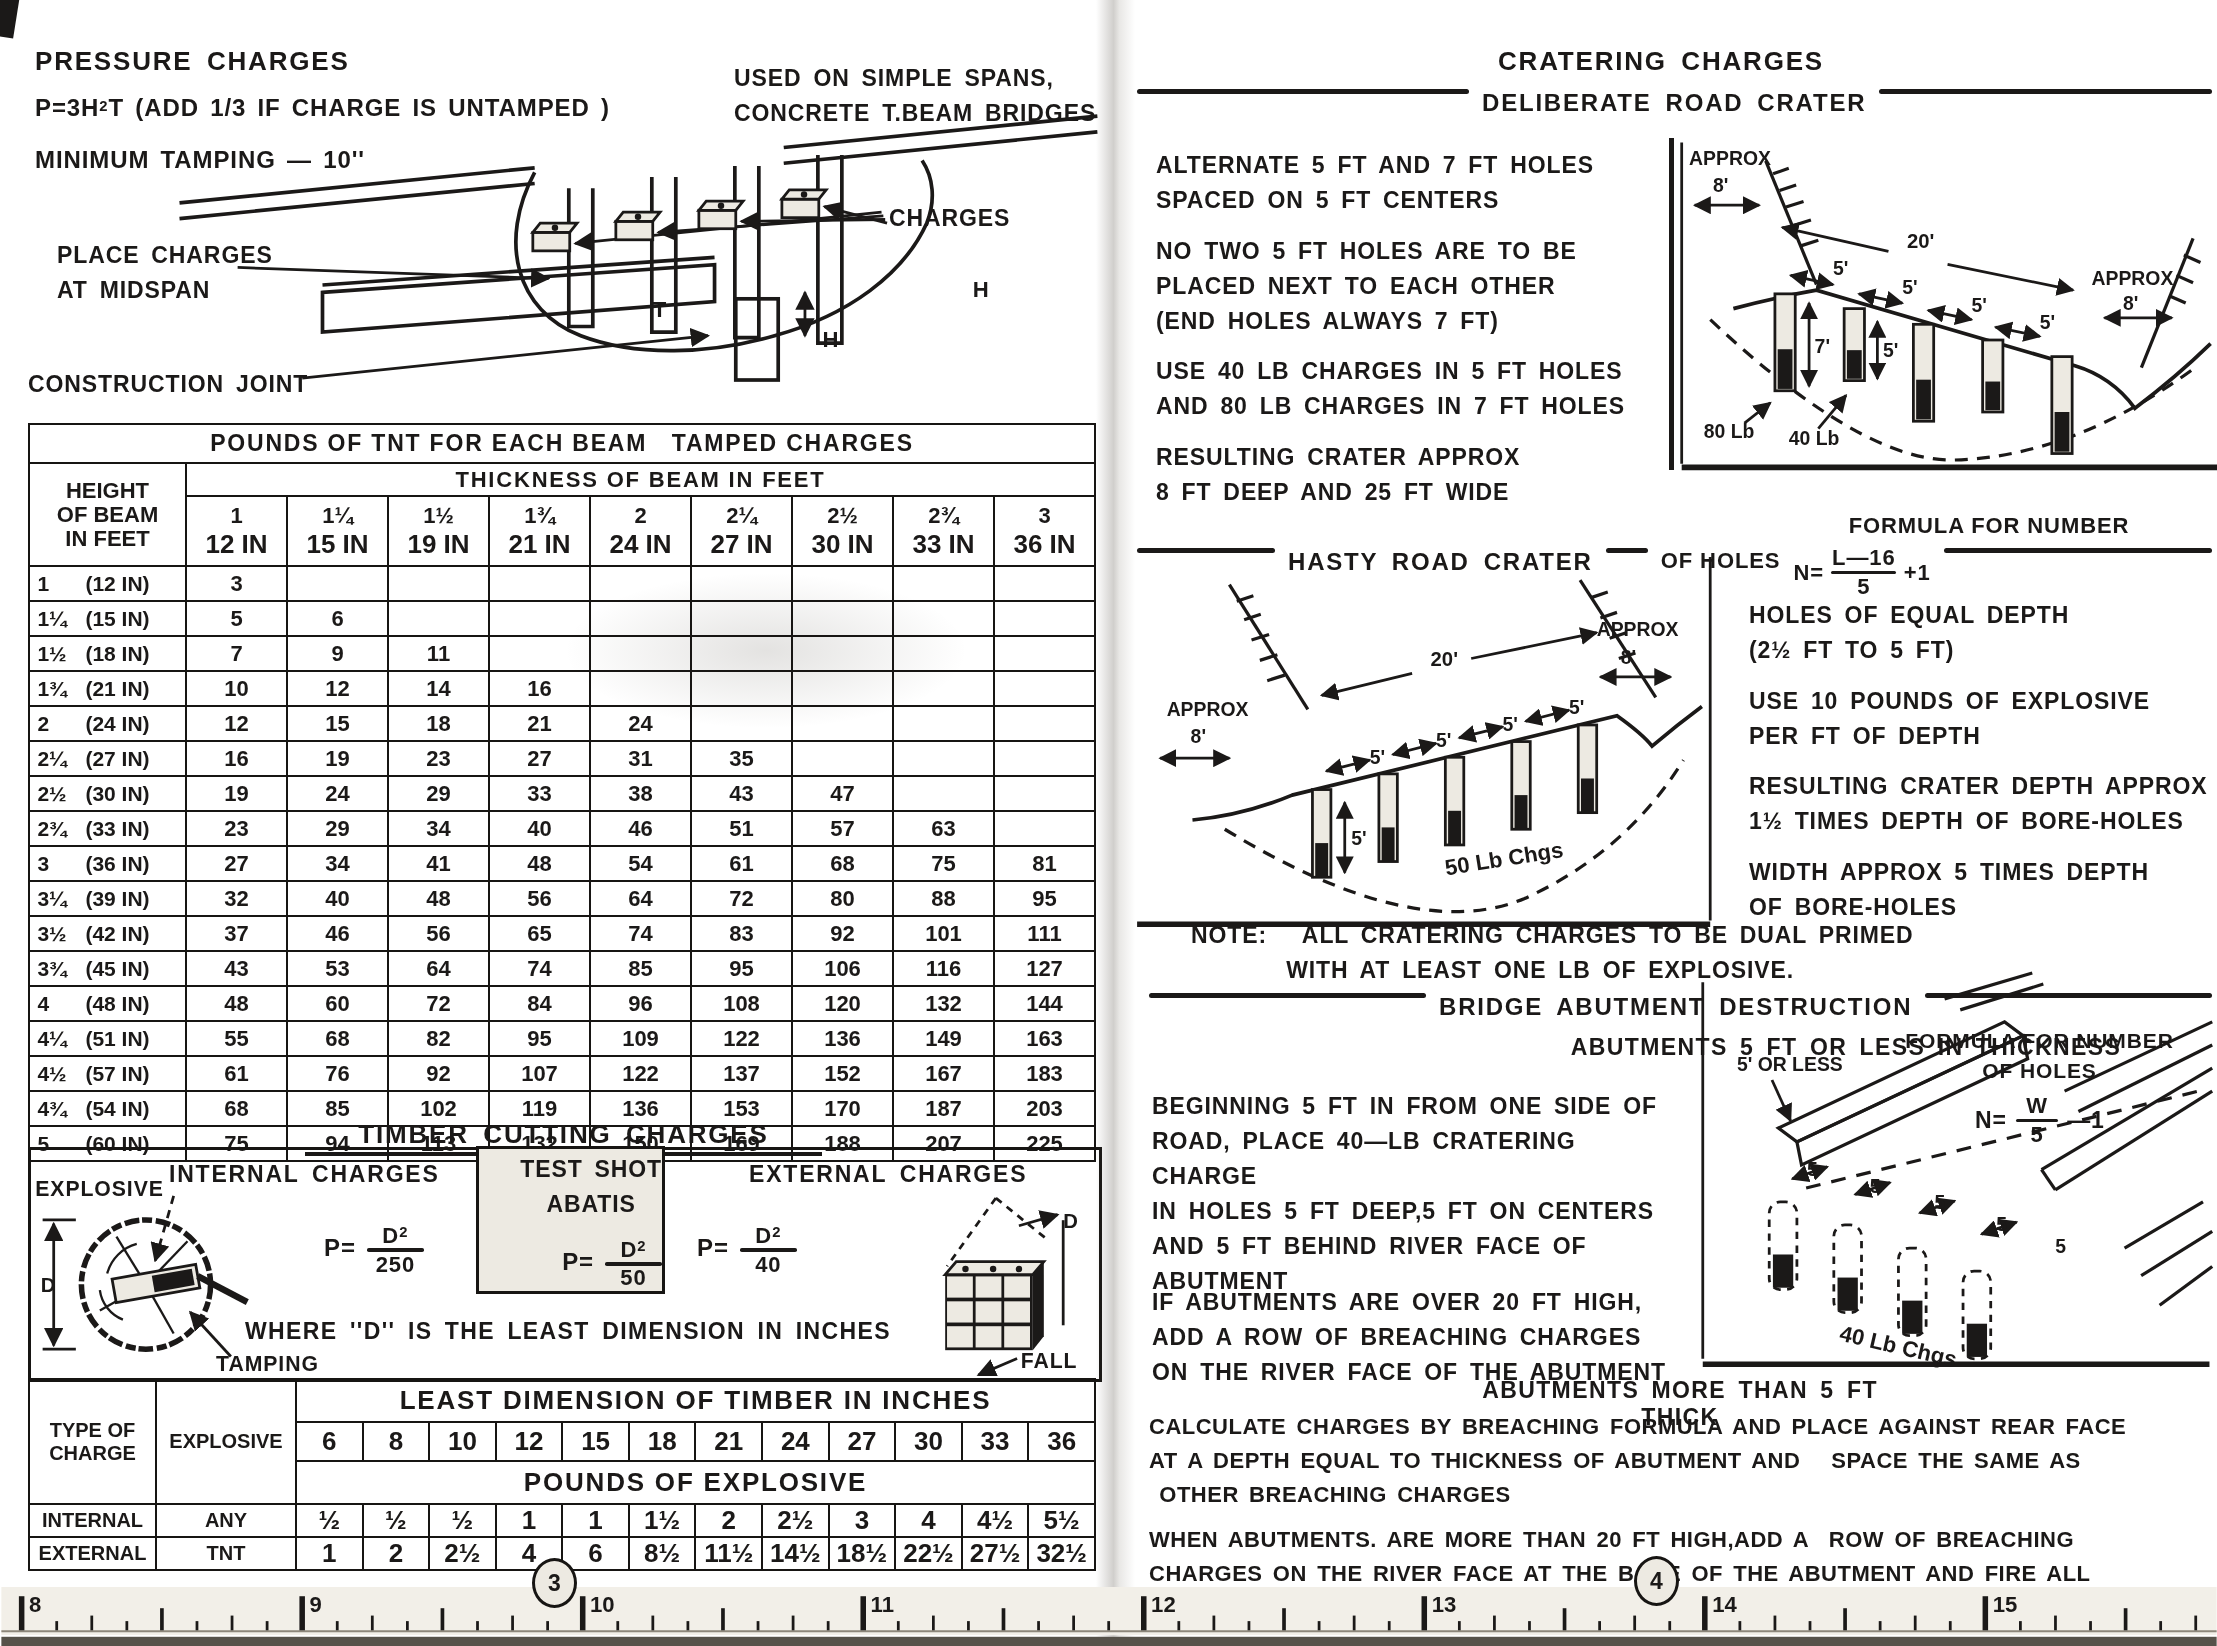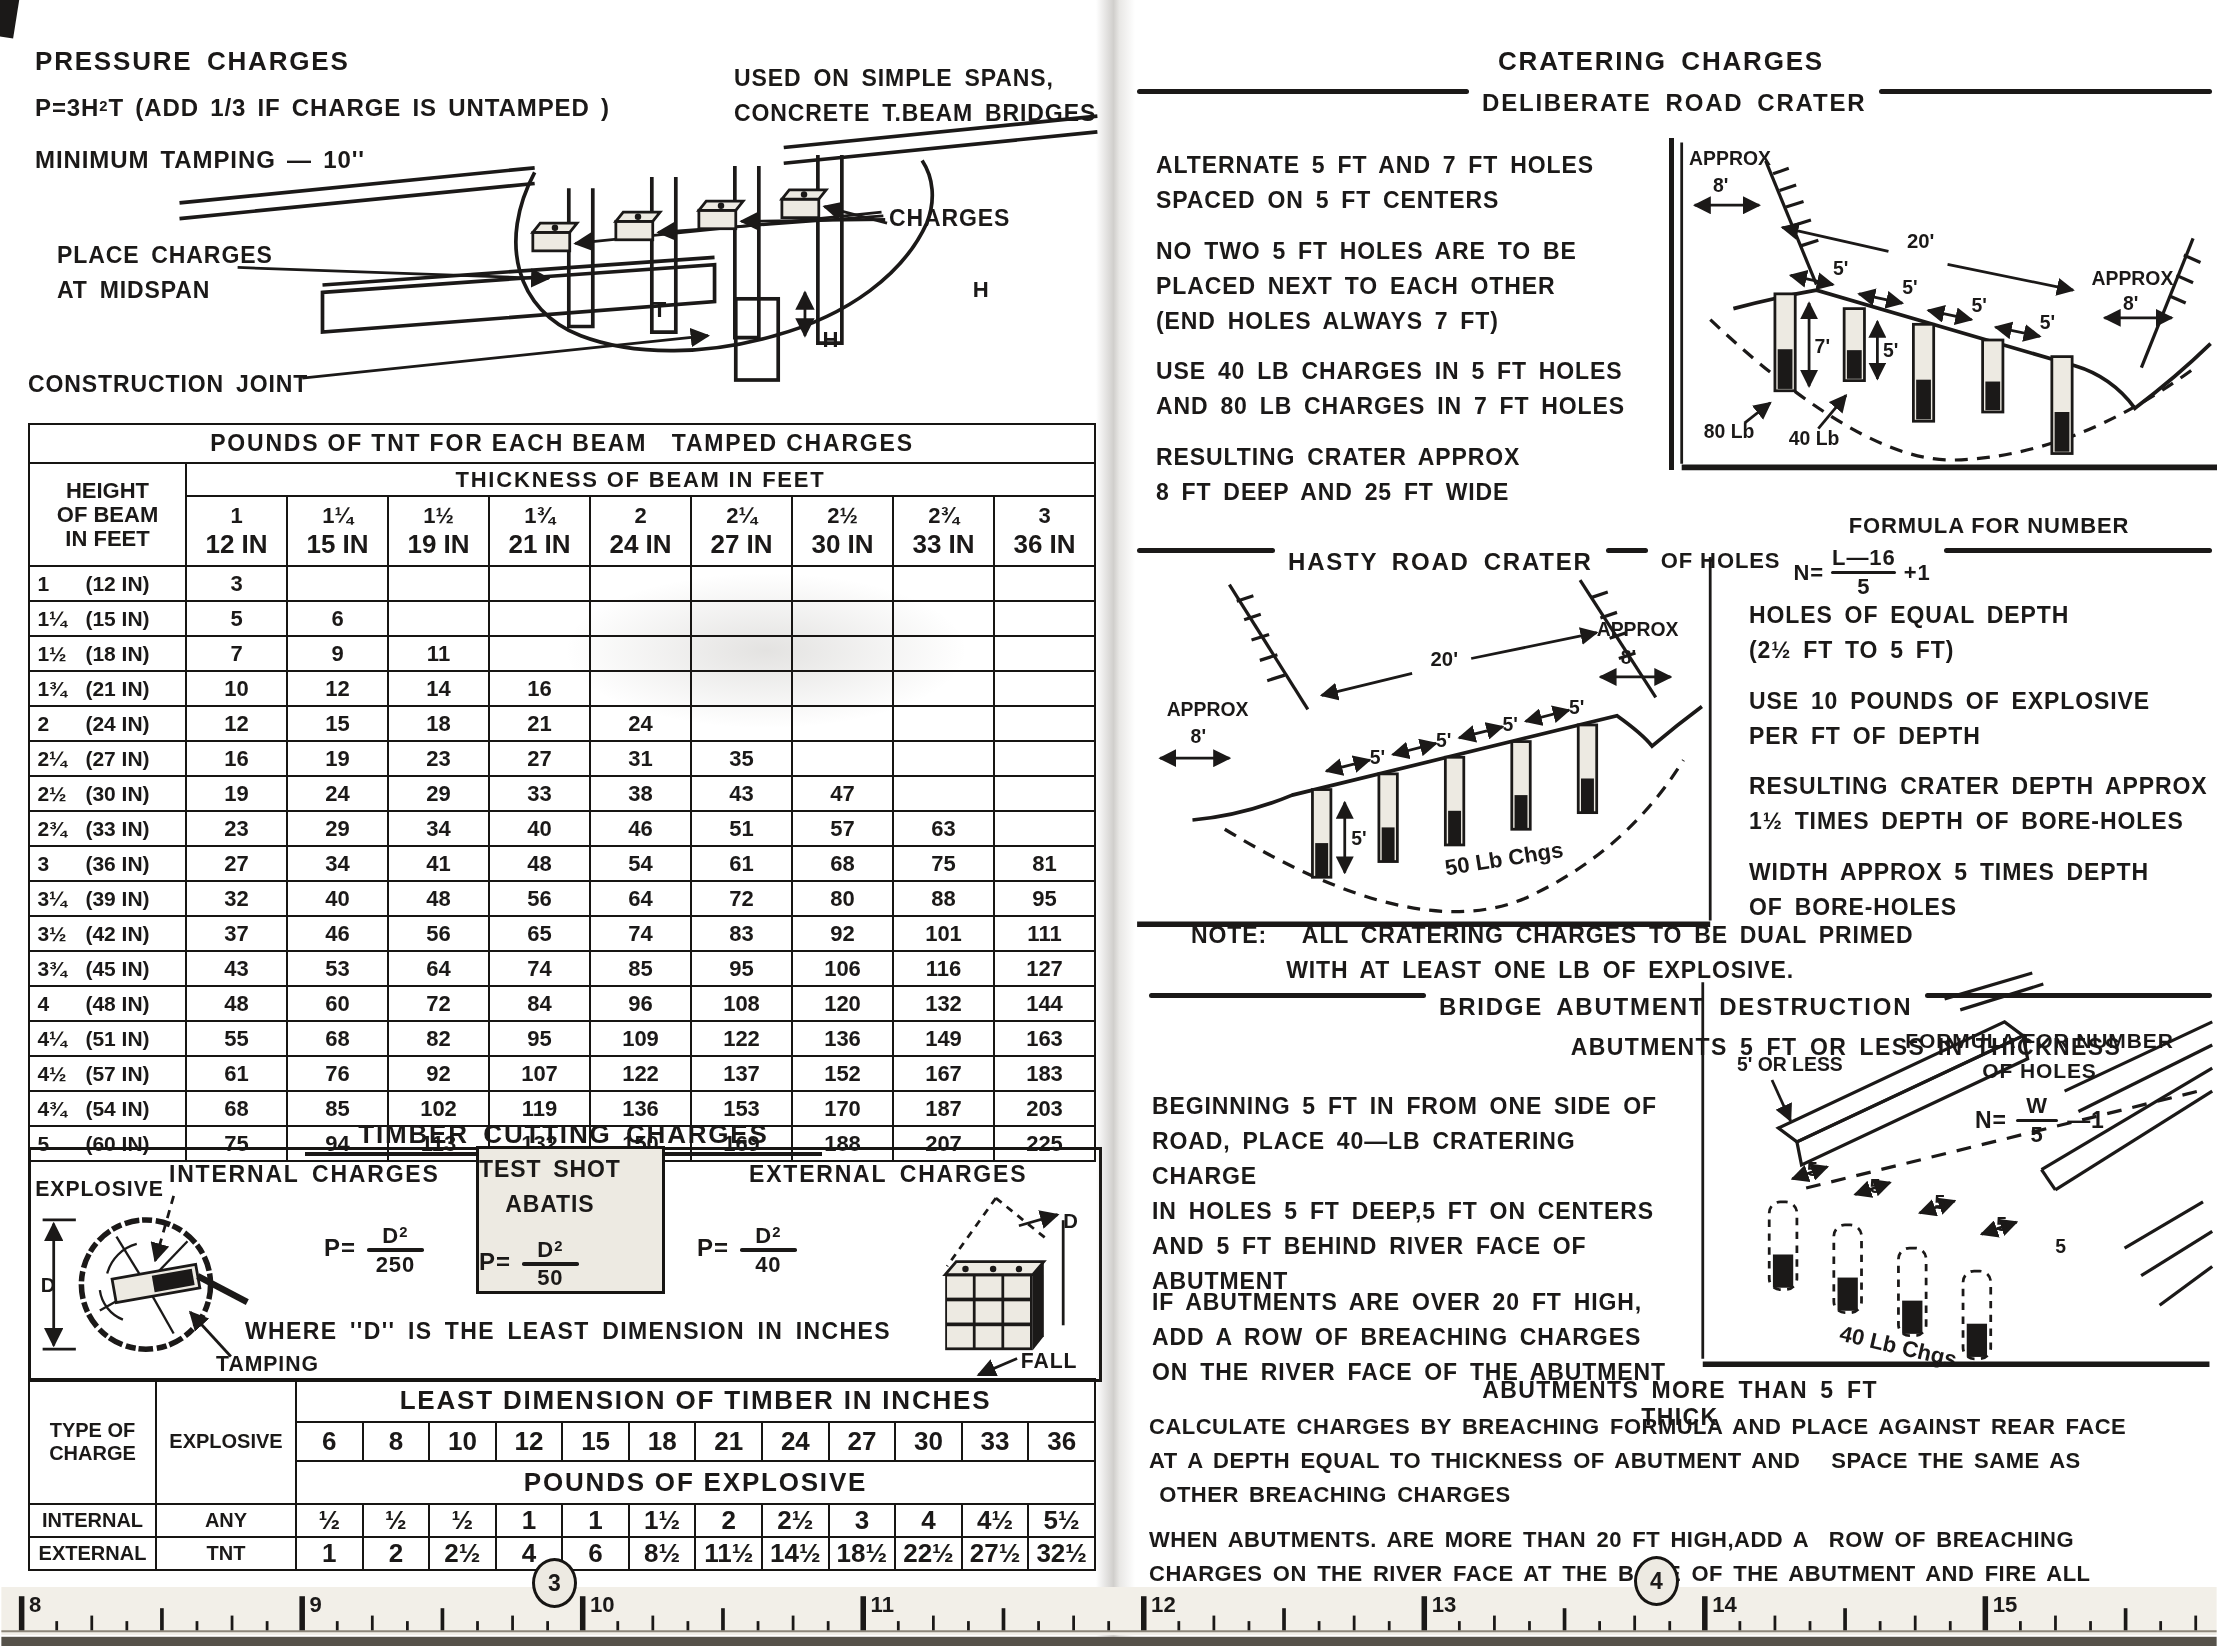--- a/index.html
+++ b/index.html
@@ -22,21 +22,21 @@
   .tnt .grouphead{height:31px;font-size:22px;letter-spacing:1.8px;}
   .tnt .sidehead{font-size:22px;line-height:24px;}
   .tnt .colhead{height:68px;font-size:22px;}
   .tnt .colhead .in{font-size:26px;margin-top:0;}
   .tnt tbody td{height:33px;font-size:22px;}
   .tnt tbody th{text-align:left;padding-left:7.4px;font-size:21px;height:33px;}
   .tnt .rl{display:inline-block;width:48px;}
   
   .tbox{position:absolute;left:28px;top:1147px;width:1068px;height:229px;border:3.7px solid #171513;}
   .testshot{position:absolute;left:445px;top:-3.7px;width:183px;height:142px;border:3.7px solid #171513;background:#edeae2;
-            display:flex;flex-direction:column;align-items:flex-start;justify-content:center;gap:8px;}
+            display:flex;flex-direction:column;align-items:flex-end;justify-content:center;gap:8px;}
   .formula{display:flex;align-items:center;font-size:24px;letter-spacing:0.9px;}
   .frac{display:inline-flex;flex-direction:column;align-items:center;margin-left:11px;}
   .frac .bar{height:3.7px;background:#1b1918;width:57px;border-radius:1.8px;margin:2.8px 0;}
   .frac .num,.frac .den{font-size:22px;line-height:20px;}
   .fsup{font-size:14.8px;vertical-align:5.5px;}
   
   .tct{position:absolute;left:28px;top:1378px;width:1068px;}
   .tct th,.tct td{border:2.8px solid #171513;padding:0;text-align:center;font-weight:700;font-size:26px;}
   .tct .hdr{height:41px;letter-spacing:1.8px;}
   .tct .dim{height:37px;}

